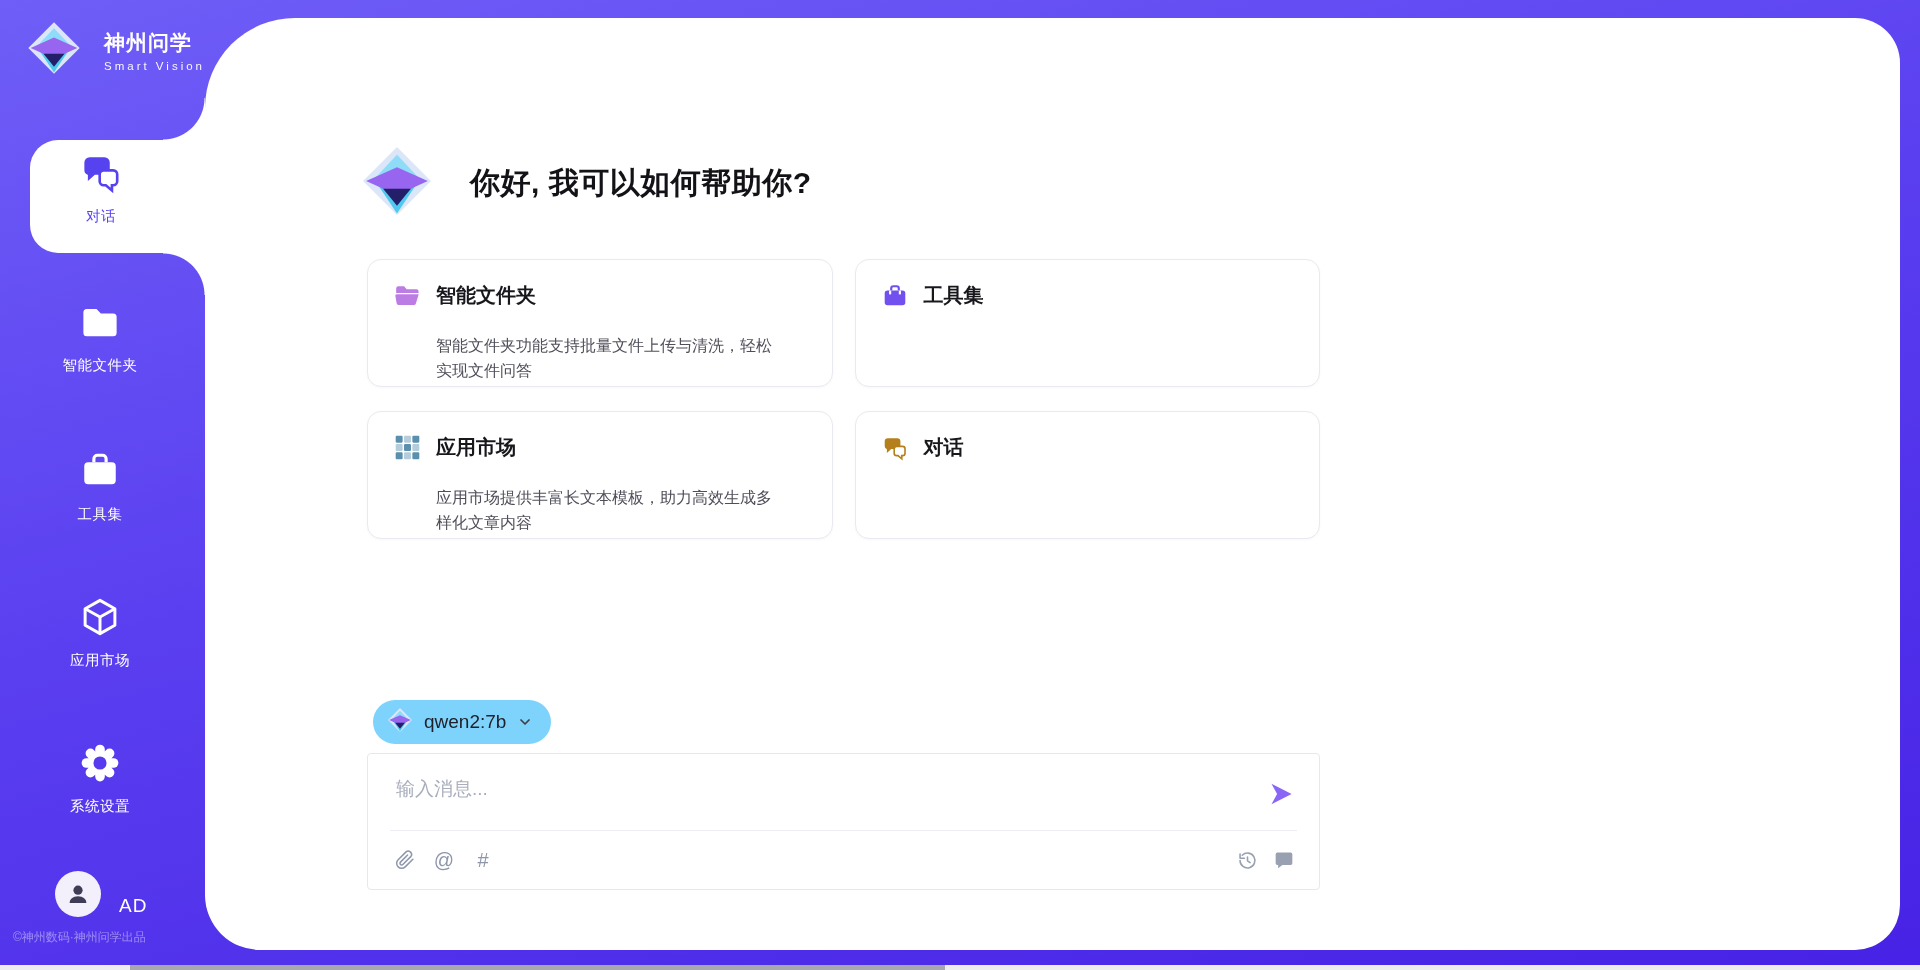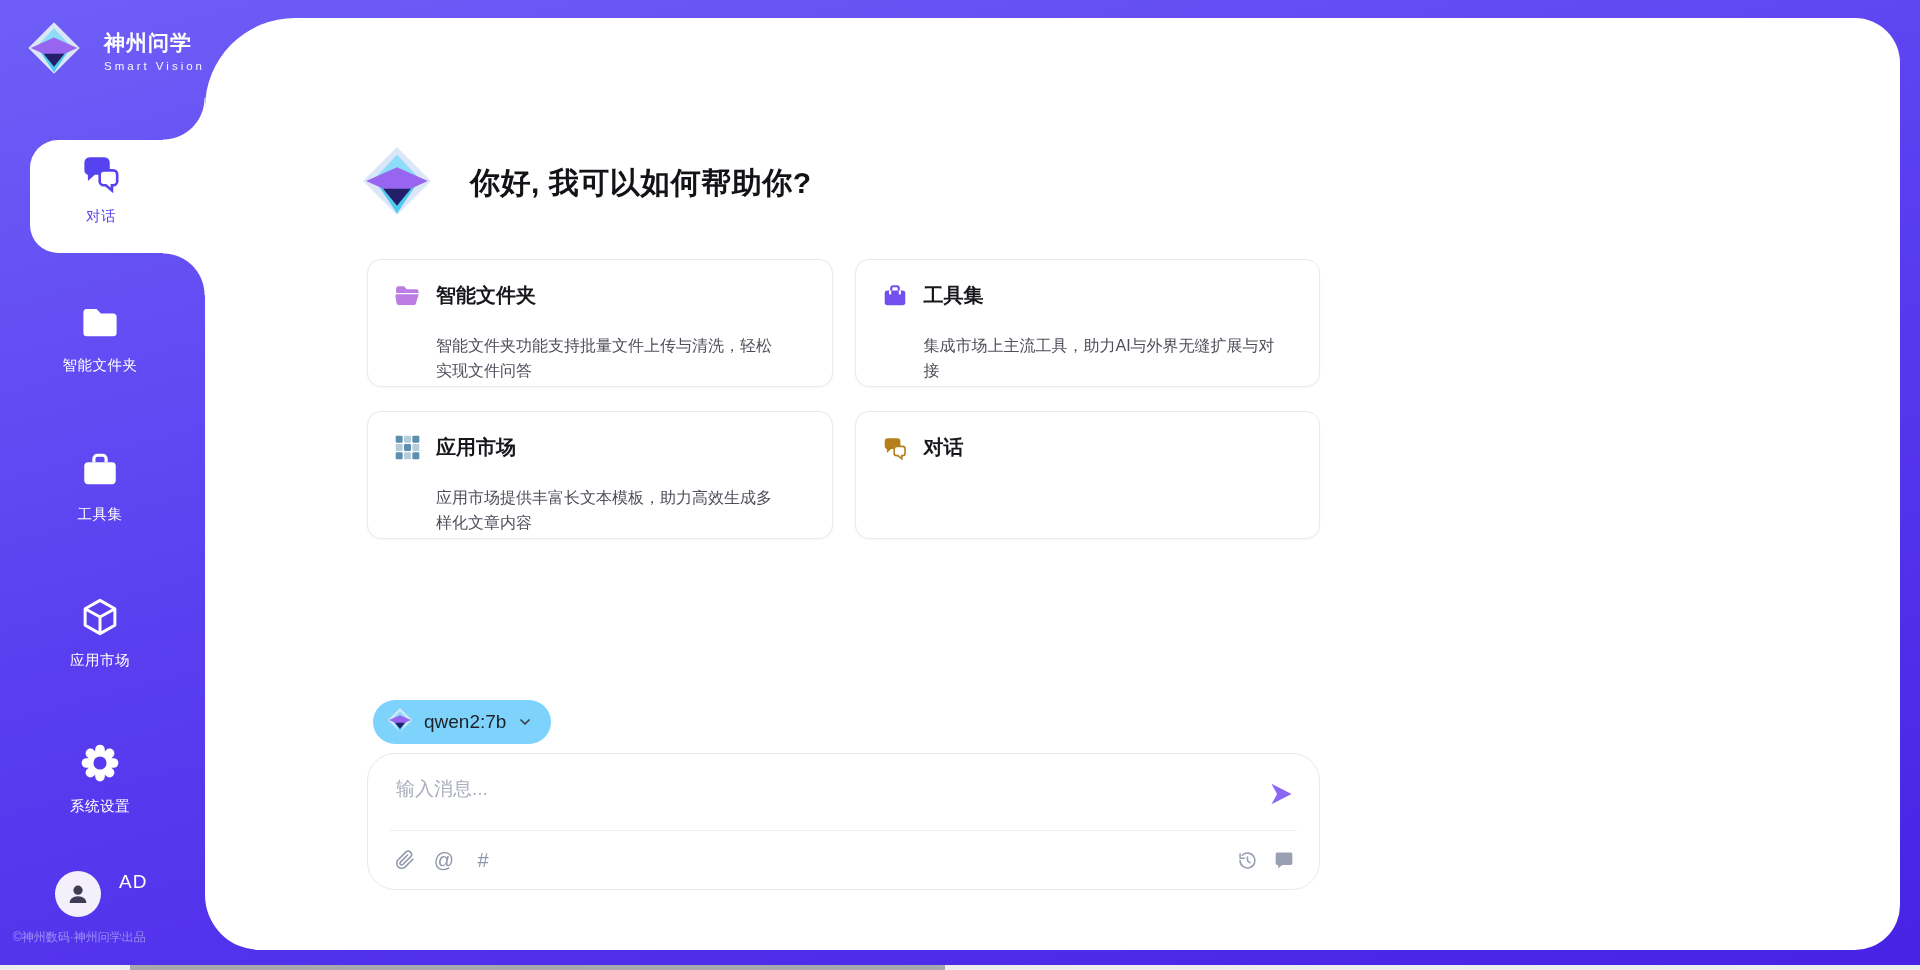--- a/index.html
+++ b/index.html
@@ -22,21 +22,21 @@
   .tab-blob{position:absolute;left:30px;top:140px;width:176px;height:113px;background:#fff;border-radius:28px 0 0 28px;}
   .fillet{position:absolute;width:42px;height:42px;left:163px;}
   .fillet.top{top:98px;background:radial-gradient(circle 42px at 0 0,rgba(0,0,0,0) 41px,#fff 42px);}
   .fillet.bottom{top:253px;background:radial-gradient(circle 42px at 0 100%,rgba(0,0,0,0) 41px,#fff 42px);}
   
   .nav-item{position:absolute;left:0;width:200px;display:flex;flex-direction:column;align-items:center;gap:9px;cursor:pointer;}
   .nav-item .lbl{font-size:14.5px;color:#fff;letter-spacing:.5px;}
   .nav-item.active{left:6px;width:190px;}
   .nav-item.active .lbl{color:#5742f0;font-weight:500;}
   
-  .user{position:absolute;left:55px;top:871px;display:flex;align-items:flex-start;gap:18px;cursor:pointer;}
+  .user{position:absolute;left:55px;top:871px;display:flex;align-items:flex-end;gap:18px;cursor:pointer;}
   .avatar{width:46px;height:46px;border-radius:50%;background:#f4f0fb;display:flex;align-items:center;justify-content:center;}
   .user .uname{color:#fff;font-size:19px;font-weight:500;letter-spacing:1px;}
   .copyright{position:absolute;left:13px;top:929px;color:rgba(255,255,255,.42);font-size:12px;white-space:nowrap;}
   
   .greeting{position:absolute;left:360px;top:144px;display:flex;align-items:center;gap:36px;}
   .greeting h1{margin:0;font-size:30px;font-weight:800;color:#121217;letter-spacing:.5px;}
   
   .cards{position:absolute;left:367px;top:259px;width:953px;display:grid;grid-template-columns:1fr 1fr;gap:24px 22px;}
   .card{
     background:#fff;border:1px solid #e9e9f1;border-radius:14px;height:128px;box-sizing:border-box;
@@ -48,21 +48,21 @@
   .cicon{width:26px;height:26px;display:flex;align-items:center;justify-content:center;flex:none;}
   
   .model-pill{
     position:absolute;left:373px;top:700px;height:44px;border-radius:22px;background:#7dd3fc;
     display:inline-flex;align-items:center;gap:11px;padding:0 18px 0 14px;cursor:pointer;
   }
   .model-pill .mname{font-size:19px;color:#1f1f28;}
   
   .composer{
     position:absolute;left:367px;top:753px;width:953px;height:137px;box-sizing:border-box;
-    background:#fff;border:1.5px solid #e7e7f0;border-radius:28px;
+    background:#fff;border:1.5px solid #e7e7f0;border-radius:4px;
   }
   .composer input{
     position:absolute;left:26px;top:16px;width:860px;height:36px;border:none;outline:none;
     font-size:19px;color:#333;font-family:"Liberation Sans",sans-serif;background:transparent;
   }
   .composer input::placeholder{color:#a9aebc;}
   .send-btn{position:absolute;right:24px;top:26px;width:28px;height:28px;cursor:pointer;display:flex;align-items:center;justify-content:center;}
   .composer .divider{position:absolute;left:22px;right:22px;top:76px;height:1px;background:#ededf3;}
   .tool-row-left{position:absolute;left:26px;top:95px;display:flex;align-items:center;gap:17px;color:#8e96aa;}
   .tool-row-right{position:absolute;right:24px;top:95px;display:flex;align-items:center;gap:15px;color:#99a0b2;}
@@ -201,21 +201,20 @@
       <span class="cicon" style="color: rgb(113, 80, 239);">
         <svg width="26" height="26" viewBox="0 0 48 48">
           <path d="M17 14 v-4 a4 4 0 0 1 4-4 h6 a4 4 0 0 1 4 4 v4" fill="none" stroke="currentColor" stroke-width="4"></path>
           <rect x="5" y="14" width="38" height="27" rx="5" fill="currentColor"></rect>
           <rect x="13" y="14" width="4" height="7" fill="#fff"></rect>
           <rect x="31" y="14" width="4" height="7" fill="#fff"></rect>
         </svg>
       </span>
       <span class="ttl">工具集</span>
     </div>
-    <div class="desc">集成市场上主流工具，助力AI与外界无缝扩展与对接</div>
   </div>
 
   <div class="card">
     <div class="head">
       <span class="cicon" style="color: rgb(91, 143, 174);">
         <svg width="25" height="25" viewBox="0 0 36 36" fill="currentColor">
           <rect x="1" y="1" width="10" height="10" rx="1.5"></rect>
           <rect x="13" y="1" width="10" height="10" rx="1.5" opacity="0.45"></rect>
           <rect x="25" y="1" width="10" height="10" rx="1.5"></rect>
           <rect x="1" y="13" width="10" height="10" rx="1.5" opacity="0.45"></rect>

